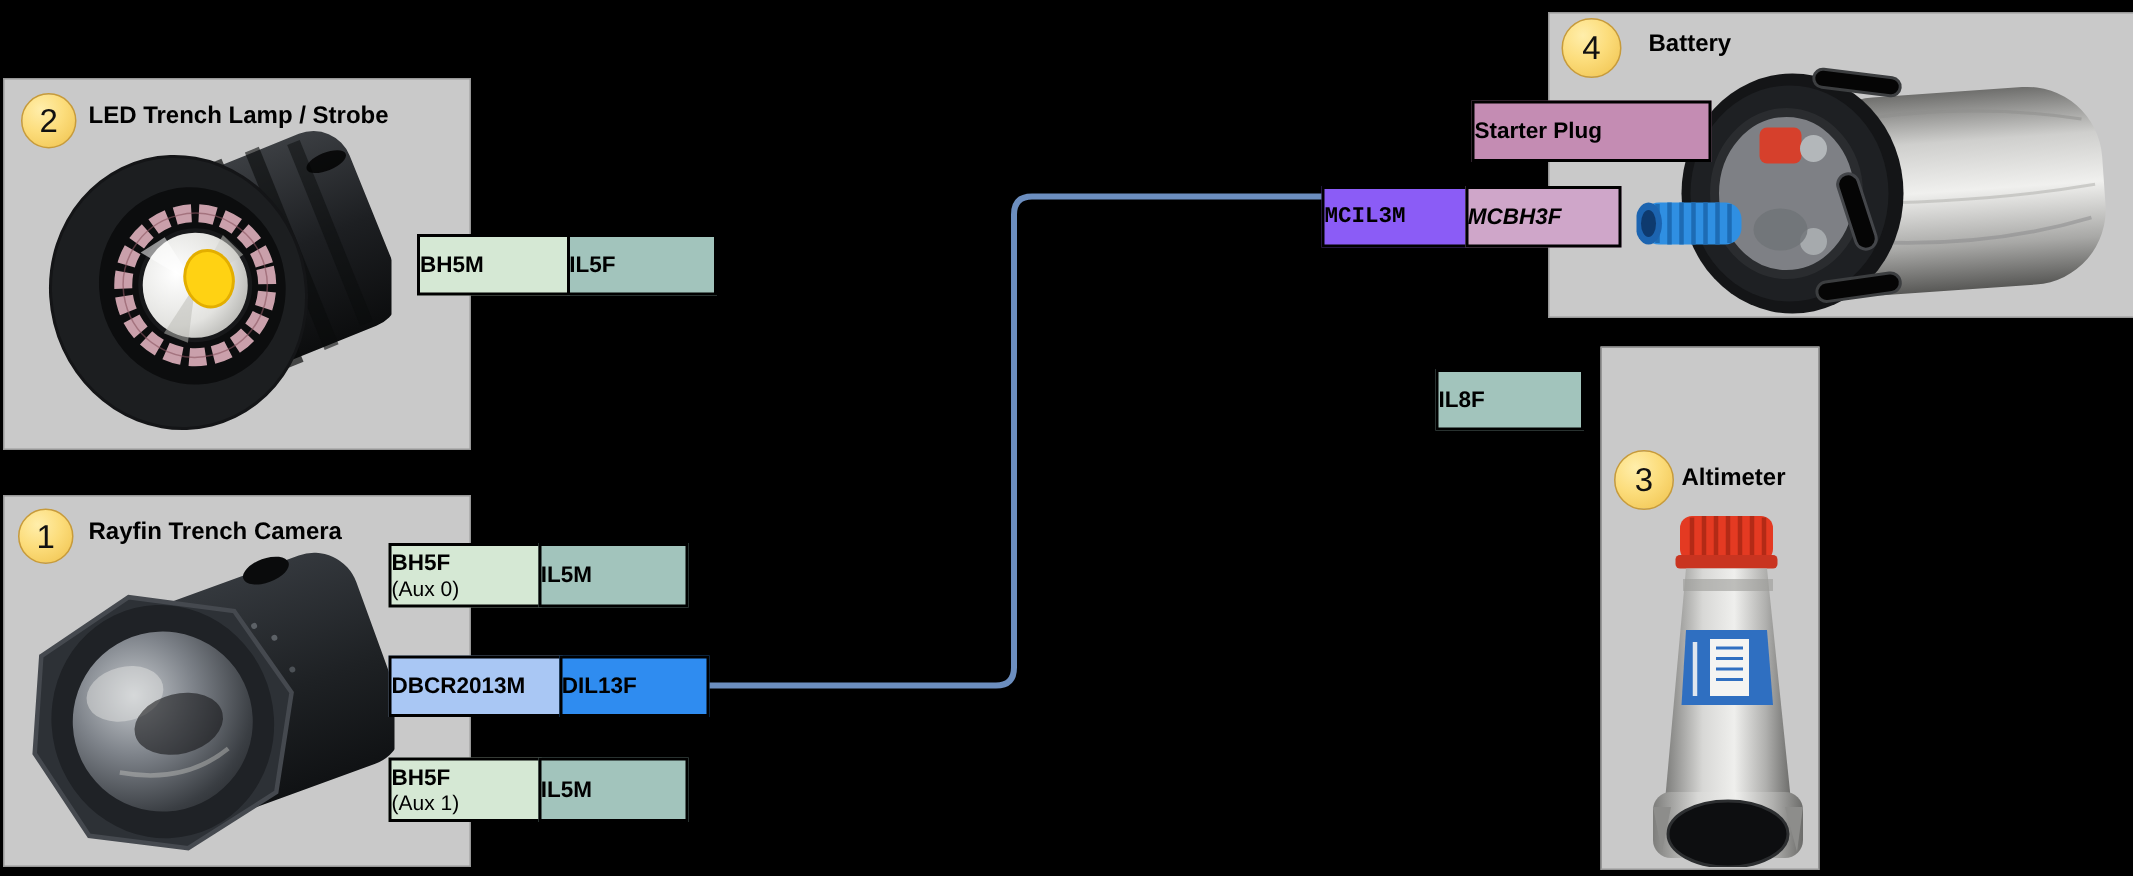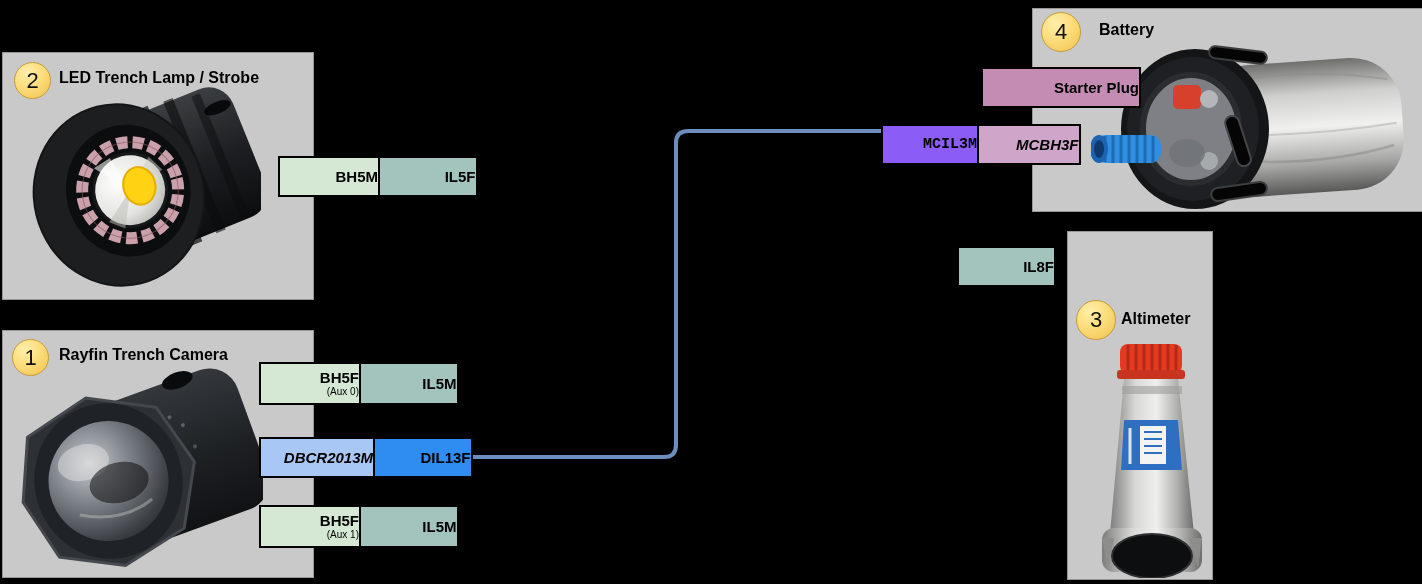--- a/index.html
+++ b/index.html
@@ -12,25 +12,25 @@
     position:absolute; width:35px; height:35px; border-radius:50%;
     background:radial-gradient(circle at 35% 28%, #ffeeab 0%, #fcdd7c 45%, #efc14b 100%);
     border:1px solid #c79b3b; display:flex; align-items:center; justify-content:center;
     font-size:22px; color:#111;
   }
   .title{position:absolute; font-weight:bold; font-size:16px; color:#000; white-space:nowrap;}
   .photo{position:absolute;}
   .crow{position:absolute; display:flex;}
   .cell{
     box-sizing:border-box; border:2.5px solid #000; display:flex; flex-direction:column;
-    align-items:flex-end; justify-content:center; font-weight:bold; font-size:15px;
+    align-items:flex-start; justify-content:center; font-weight:bold; font-size:15px;
     color:#000; line-height:1.15; text-align:center;
   }
   .cell.second{margin-left:-2.5px;}
-  .sub{font-weight:normal; font-size:10px;}
+  .sub{font-weight:normal; font-size:14px;}
   .c-green {background:#d5e8d4;}
   .c-teal  {background:#a2c4bc;}
   .c-lblue {background:#a9c7f4;}
   .c-blue  {background:#2f8cf0;}
   .c-pink  {background:#c48cb3;}
   .c-mauve {background:#8b5cf6;font-family:Liberation Mono, monospace;}
   .c-lmauve{background:#cfa6c9;font-style:italic;}
   #wire-svg{position:absolute; left:0; top:0; pointer-events:none;}
 </style>
 </head>
@@ -212,21 +212,21 @@
     <div class="cell c-green" style="width:102px; height:43px;">
       <span>BH5F</span>
       <span class="sub">(Aux 0)</span>
     </div>
     <div class="cell c-teal second" style="width:100px; height:43px;">
       <span>IL5M</span>
     </div>
   </div>
 
   <div class="crow" style="left:259px; top:437px;">
-    <div class="cell c-lblue" style="width:116px; height:41px;font-style:italic;">
+    <div class="cell c-lblue" style="width:116px; height:41px;">
       <span>DBCR2013M</span>
     </div>
     <div class="cell c-blue second" style="width:100px; height:41px;">
       <span>DIL13F</span>
     </div>
   </div>
 
   <div class="crow" style="left:259px; top:505px;">
     <div class="cell c-green" style="width:102px; height:43px;">
       <span>BH5F</span>

